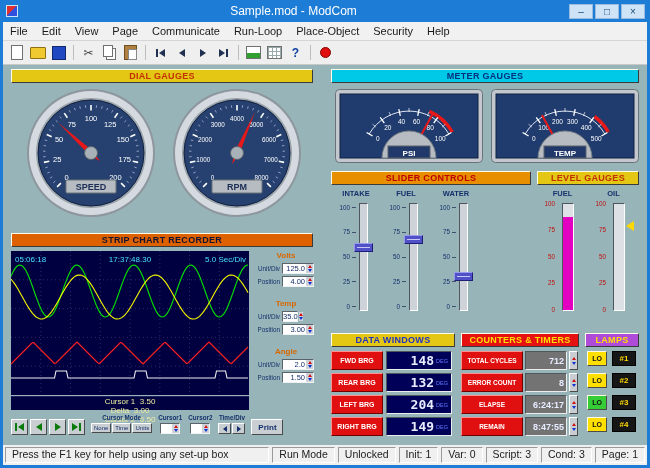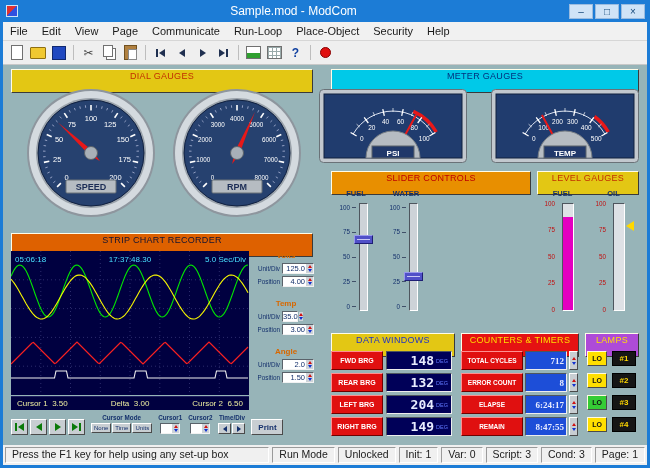--- a/index.html
+++ b/index.html
@@ -35,27 +35,27 @@
   .tbar{width:2px;height:8px;background:#203050;}
   [data-name="chart-icon"]::before{content:"";width:13px;height:11px;border:1px solid #707070;
       background:linear-gradient(to top,#30A030 45%,#FFFFFF 45%);}
   [data-name="grid-icon"]::before{content:"";width:13px;height:11px;border:1px solid #707070;background:
       linear-gradient(#9AA 1px,transparent 1px),linear-gradient(90deg,#9AA 1px,transparent 1px),#FFF;background-size:4px 4px;}
   [data-name="help-icon"]{color:#1040A0;font-weight:bold;}
   [data-name="record-icon"]::before{content:"";width:9px;height:9px;border-radius:50%;background:#E01010;border:1px solid #800;}
 
   
   .main{position:absolute;left:3px;top:65px;width:644px;height:380px;background:#97B4B8;}
-  .hdr{position:absolute;height:24px;border:1px solid;border-color:#FFFDE8 #3A3A3A #3A3A3A #FFFDE8;
-       font-size:9px;font-weight:normal;text-align:center;line-height:12px;letter-spacing:.3px;white-space:nowrap;}
+  .hdr{position:absolute;height:14px;border:1px solid;border-color:#FFFDE8 #3A3A3A #3A3A3A #FFFDE8;
+       font-size:9px;font-weight:bold;text-align:center;line-height:12px;letter-spacing:.3px;white-space:nowrap;}
   .abs{position:absolute;}
 
   
   .curstrip{position:absolute;height:14px;background:#000040;color:#EDEDA0;font-size:8px;
-            display:flex;align-items:center;justify-content:space-between;padding:0 6px;border-top:1px solid #202060;}
+            display:flex;align-items:center;justify-content:space-between;padding:0 6px;border-top:1px solid #202060;flex-direction:column;}
   .chpanel{position:absolute;width:62px;}
   .chgroup{height:48px;}
   .chname{font-size:8px;font-weight:bold;color:#D86800;text-align:center;height:10px;line-height:10px;}
   .chrow{display:flex;align-items:center;gap:2px;margin-top:2px;}
   .chlab{font-size:6.3px;color:#14306C;width:25px;text-align:right;}
   .spin{display:inline-flex;background:#FFF;border:1px solid;border-color:#5A626A #F2F2F2 #F2F2F2 #5A626A;height:11px;align-items:center;}
   .spinv{flex:1;font-size:7.5px;color:#14306C;text-align:right;padding-right:1px;line-height:9px;}
   .sarr{width:7px;height:100%;display:flex;flex-direction:column;align-items:center;justify-content:center;gap:1px;background:#CDD3D8;}
   .sup{border-left:2.5px solid transparent;border-right:2.5px solid transparent;border-bottom:3.5px solid #D01010;}
   .sdn{border-left:2.5px solid transparent;border-right:2.5px solid transparent;border-top:3.5px solid #1030D0;}
@@ -99,23 +99,23 @@
   .dwrow{display:flex;gap:3px;margin-bottom:3px;}
   .dwlab{width:52px;height:19px;background:#E01010;color:#FFF;font-size:7px;font-weight:bold;
          display:flex;align-items:center;justify-content:center;border:1px solid;border-color:#FF9090 #6E0000 #6E0000 #FF9090;white-space:nowrap;}
   .dwdisp{width:66px;height:19px;background:#000058;border:1px solid;border-color:#4E565E #EDEDED #EDEDED #4E565E;
           display:flex;align-items:center;justify-content:flex-end;gap:2px;padding:0 3px;}
   .dwval{font-family:"DejaVu Sans Mono",monospace;font-size:13px;font-weight:bold;color:#E8ECFF;line-height:17px;}
   .dwunit{font-size:5.5px;color:#6078FF;}
   .ctrow{display:flex;gap:2px;margin-bottom:3px;align-items:center;}
   .ctlab{width:62px;height:19px;background:#E01010;color:#FFF;font-size:6.5px;font-weight:bold;
          display:flex;align-items:center;justify-content:center;border:1px solid;border-color:#FF9090 #6E0000 #6E0000 #FF9090;white-space:nowrap;}
-  .ctdisp{width:42px;height:19px;background:#1d4ed8;border:1px solid;border-color:#4E565E #EDEDED #EDEDED #4E565E;
+  .ctdisp{width:42px;height:19px;background:#737373;border:1px solid;border-color:#4E565E #EDEDED #EDEDED #4E565E;
           display:flex;align-items:center;justify-content:flex-end;padding-right:2px;
-          font-family:Liberation Serif, serif;font-size:9px;font-weight:bold;color:#E8ECFF;text-align:right;}
+          font-family:Liberation Sans, sans-serif;font-size:9px;font-weight:bold;color:#E8ECFF;text-align:right;}
   .ctspin{width:9px;height:19px;background:#C8CED2;border:1px solid;border-color:#FFF #4A4A4A #4A4A4A #FFF;
           display:flex;flex-direction:column;align-items:center;justify-content:center;gap:2px;}
   .lamprow{display:flex;gap:5px;margin-bottom:7px;align-items:center;}
   .lampLO{width:20px;height:15px;color:#101010;font-size:7px;font-weight:bold;display:flex;align-items:center;justify-content:center;
           border:1px solid;border-color:#FFFBE0 #4A4A4A #4A4A4A #FFFBE0;}
   .lampid{width:24px;height:15px;background:#161616;color:#FFD800;font-size:8px;font-weight:bold;
           display:flex;align-items:center;justify-content:center;border:1px solid #000;}
 
   
   .statusbar{position:absolute;left:3px;top:445px;width:644px;height:20px;background:#F0F0F0;
@@ -305,21 +305,21 @@
           <text x="85.2" y="39.7" fill="#FFFFFF" font-size="6.3" text-anchor="middle" font-family="Liberation Sans,sans-serif">5000</text>
           <text x="97.9" y="55.2" fill="#FFFFFF" font-size="6.3" text-anchor="middle" font-family="Liberation Sans,sans-serif">6000</text>
           <text x="99.8" y="75.1" fill="#FFFFFF" font-size="6.3" text-anchor="middle" font-family="Liberation Sans,sans-serif">7000</text>
           <text x="90.4" y="92.8" fill="#FFFFFF" font-size="6.3" text-anchor="middle" font-family="Liberation Sans,sans-serif">8000</text>
           <polygon points="63.6,65.0 84.0,24.8 68.4,67.0 61.2,77.0" fill="#E81818"></polygon>
           <circle cx="66" cy="66" r="6.5" fill="#A8B0B8" stroke="#5A626A"></circle>
           <rect x="41" y="93" width="50" height="13" rx="1" fill="#B6BCC2" stroke="#6A7278"></rect>
           <text x="66" y="103" fill="#1B2C55" font-size="9" font-weight="bold" text-anchor="middle" font-family="Liberation Sans,sans-serif">RPM</text>
         </svg></div>
 
-    <div class="abs" id="meter-0" data-name="psi-meter-gauge" style="left:316px;top:24px;width:148px;height:69px;"><svg width="148" height="74" viewBox="0 0 148 74">
+    <div class="abs" id="meter-0" data-name="psi-meter-gauge" style="left:332px;top:24px;width:148px;height:69px;"><svg width="148" height="74" viewBox="0 0 148 74">
           <rect x="0.5" y="0.5" width="147" height="73" rx="4" fill="#C2C8CE" stroke="#6A7278"></rect>
           <rect x="5" y="5" width="138" height="64" fill="#203C6E" stroke="#10203F"></rect>
           <path d="M 34.2 45.0 A 46 46 0 0 1 113.8 45.0" stroke="#DDE4F2" stroke-width="1" fill="none"></path>
           <path d="M 94.3 22.3 A 50 50 0 0 1 117.3 43.0" stroke="#E81818" stroke-width="3.5" fill="none"></path>
           <line x1="31.6" y1="43.5" x2="37.6" y2="47.0" stroke="#FFFFFF" stroke-width="1.3"></line>
           <line x1="37.6" y1="35.2" x2="40.6" y2="37.9" stroke="#FFFFFF" stroke-width="0.7"></line>
           <line x1="45.2" y1="28.4" x2="49.3" y2="34.0" stroke="#FFFFFF" stroke-width="1.3"></line>
           <line x1="54.1" y1="23.2" x2="55.7" y2="26.9" stroke="#FFFFFF" stroke-width="0.7"></line>
           <line x1="63.8" y1="20.1" x2="65.3" y2="26.9" stroke="#FFFFFF" stroke-width="1.3"></line>
           <line x1="74.0" y1="19.0" x2="74.0" y2="23.0" stroke="#FFFFFF" stroke-width="0.7"></line>
@@ -517,20 +517,37 @@
             </span>
             <span class="tdb" data-name="time-div-up-button">
               <i class="ntr"></i>
             </span>
           </div>
         </div>
         <button class="printbtn" data-name="print-button">Print</button>
       </div>
 
     <div class="slidergrid" data-name="slider-controls" style="left:328px;top:124px;width:200px;">
+        <div class="scol" data-name="slider-intake">
+          <div class="slab" data-name="slider-label">INTAKE</div>
+          <div class="sbody">
+            <span class="snum" data-name="slider-scale-tick" style="top:4.5px">100</span>
+            <span class="stick" style="top:8.0px"></span>
+            <span class="snum" data-name="slider-scale-tick" style="top:29.3px">75</span>
+            <span class="stick" style="top:32.8px"></span>
+            <span class="snum" data-name="slider-scale-tick" style="top:54.0px">50</span>
+            <span class="stick" style="top:57.5px"></span>
+            <span class="snum" data-name="slider-scale-tick" style="top:78.8px">25</span>
+            <span class="stick" style="top:82.3px"></span>
+            <span class="snum" data-name="slider-scale-tick" style="top:103.5px">0</span>
+            <span class="stick" style="top:107.0px"></span>
+            <div class="strack" data-name="slider-track"></div>
+            <div class="shandle" data-name="slider-handle" style="top:43.6px"></div>
+          </div>
+        </div>
         <div class="scol" data-name="slider-fuel">
           <div class="slab" data-name="slider-label">FUEL</div>
           <div class="sbody">
             <span class="snum" data-name="slider-scale-tick" style="top:4.5px">100</span>
             <span class="stick" style="top:8.0px"></span>
             <span class="snum" data-name="slider-scale-tick" style="top:29.3px">75</span>
             <span class="stick" style="top:32.8px"></span>
             <span class="snum" data-name="slider-scale-tick" style="top:54.0px">50</span>
             <span class="stick" style="top:57.5px"></span>
             <span class="snum" data-name="slider-scale-tick" style="top:78.8px">25</span>

